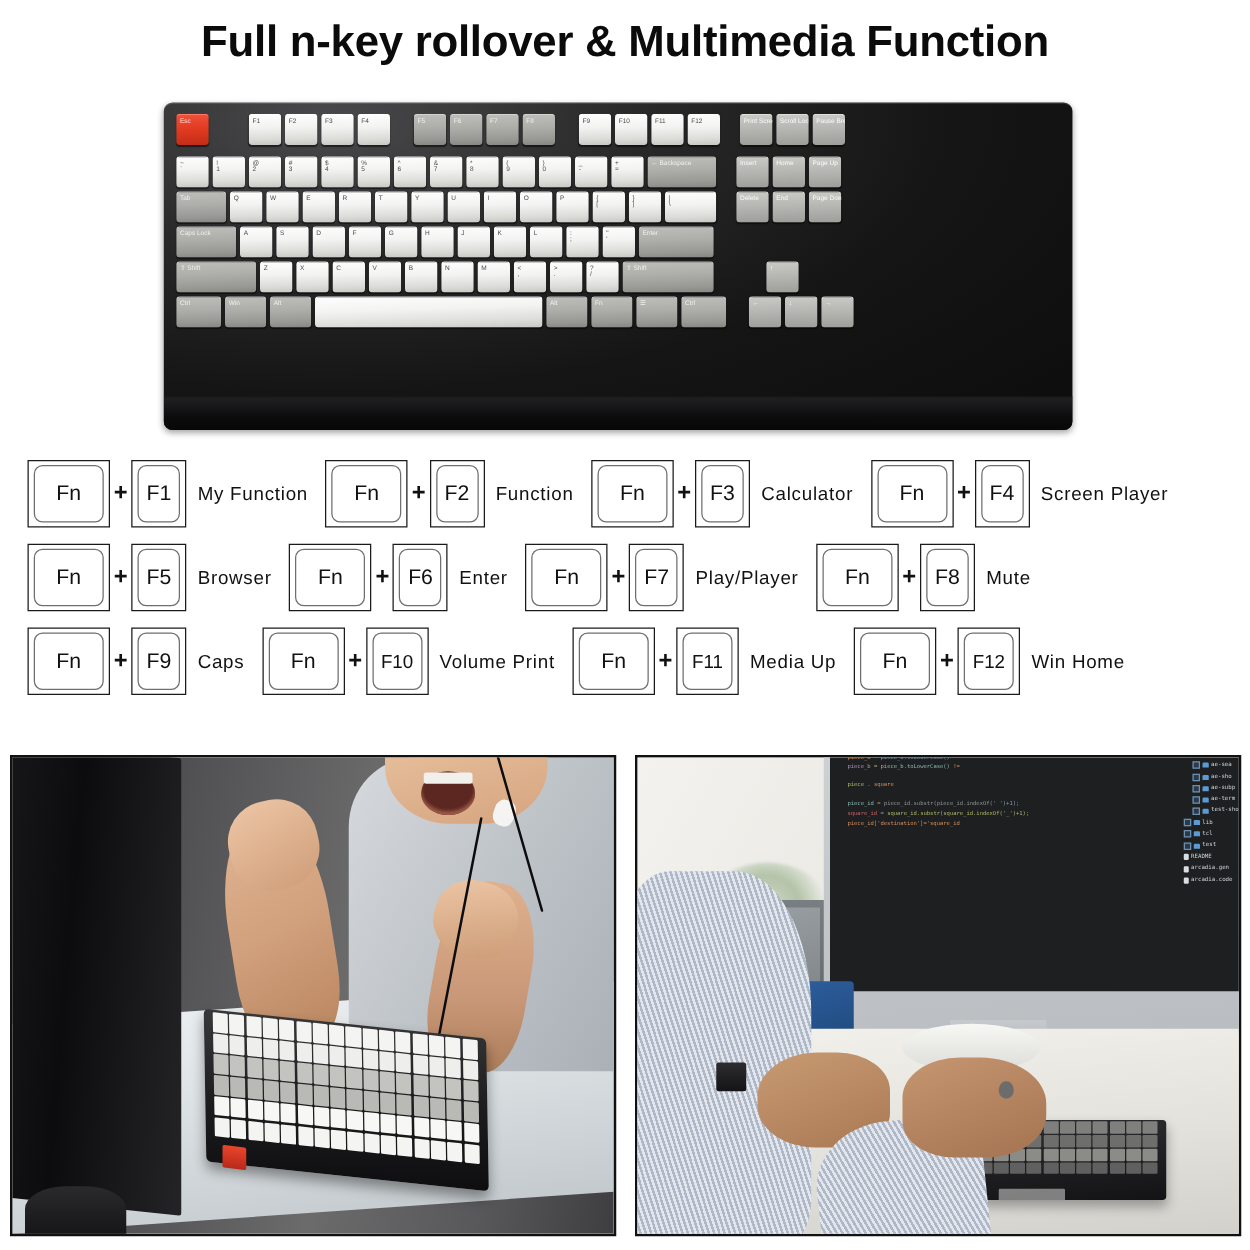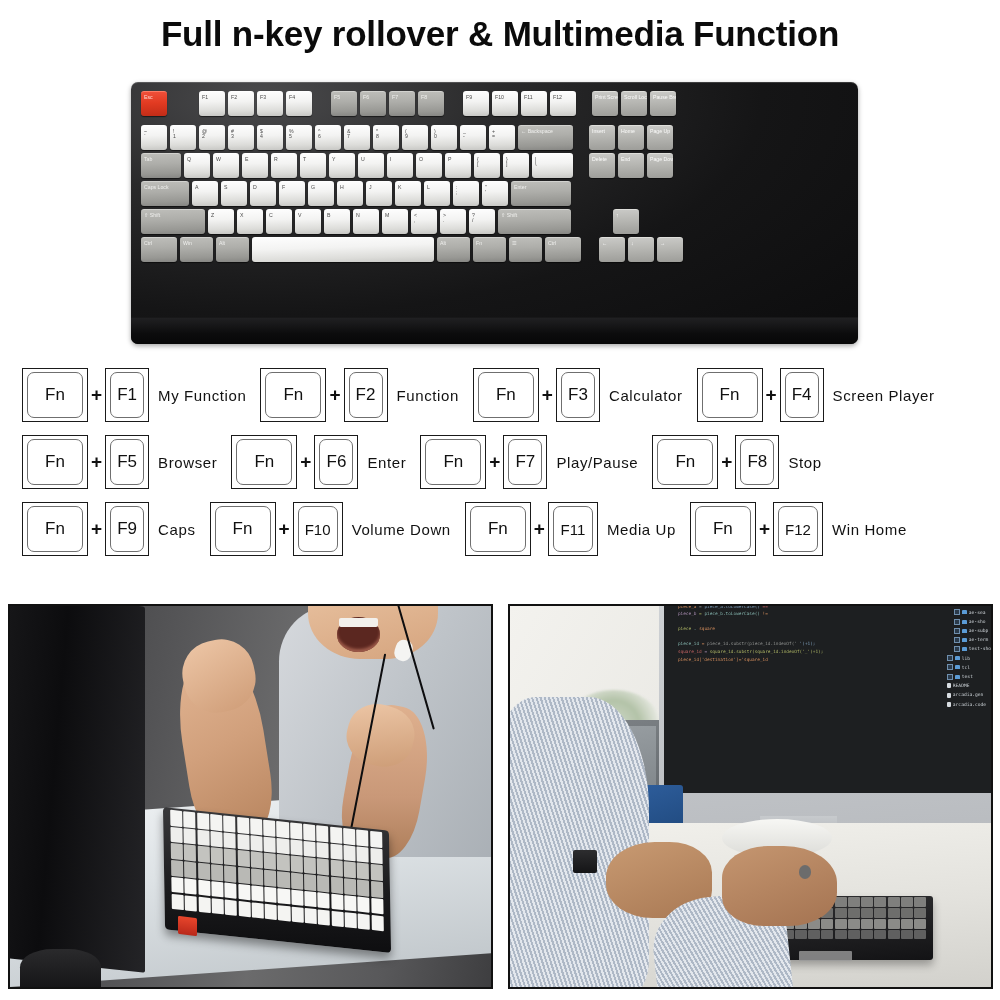--- a/index.html
+++ b/index.html
@@ -631,31 +631,31 @@
         <div class="combo-label">Enter</div>
       </div>
       <div class="combo" style="margin-right: 14px;">
         <div class="capbox fn">
           <div class="capinner">Fn</div>
         </div>
         <div class="plus">+</div>
         <div class="capbox fk">
           <div class="capinner">F7</div>
         </div>
-        <div class="combo-label">Play/Pause</div>
+        <div class="combo-label">Play/Player</div>
       </div>
       <div class="combo" style="margin-right: 14px;">
         <div class="capbox fn">
           <div class="capinner">Fn</div>
         </div>
         <div class="plus">+</div>
         <div class="capbox fk">
           <div class="capinner">F8</div>
         </div>
-        <div class="combo-label">Stop</div>
+        <div class="combo-label">Mute</div>
       </div>
     </div>
     <div class="combo-row">
       <div class="combo" style="margin-right: 14px;">
         <div class="capbox fn">
           <div class="capinner">Fn</div>
         </div>
         <div class="plus">+</div>
         <div class="capbox fk">
           <div class="capinner">F9</div>
@@ -663,21 +663,21 @@
         <div class="combo-label">Caps</div>
       </div>
       <div class="combo" style="margin-right: 14px;">
         <div class="capbox fn">
           <div class="capinner">Fn</div>
         </div>
         <div class="plus">+</div>
         <div class="capbox fk wide">
           <div class="capinner small">F10</div>
         </div>
-        <div class="combo-label">Volume Down</div>
+        <div class="combo-label">Volume Print</div>
       </div>
       <div class="combo" style="margin-right: 14px;">
         <div class="capbox fn">
           <div class="capinner">Fn</div>
         </div>
         <div class="plus">+</div>
         <div class="capbox fk wide">
           <div class="capinner small">F11</div>
         </div>
         <div class="combo-label">Media Up</div>

